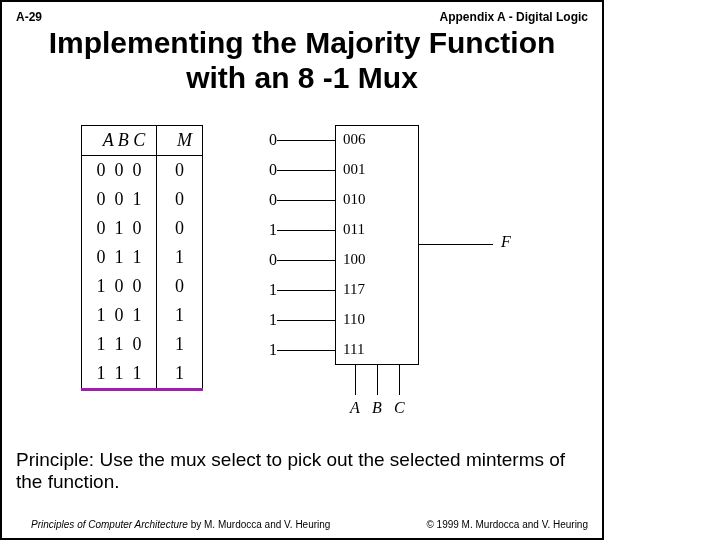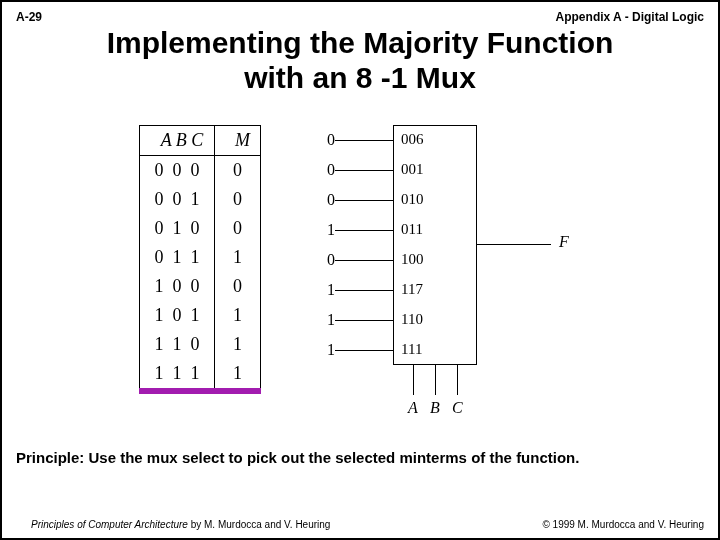--- a/index.html
+++ b/index.html
@@ -1,51 +1,51 @@
 <!DOCTYPE html>
 <html><head>
 <meta charset="utf-8">
 <style>
   * { box-sizing: border-box; margin: 0; padding: 0; }
   html, body { width: 720px; height: 540px; background: #fff; font-family: Arial, Helvetica, sans-serif; }
   .page {
-    width: 720px; height: 540px; border: 2px solid #000; position: relative;
+    width: 604px; height: 540px; border: 2px solid #000; position: relative;
     padding: 8px 14px 6px 14px;
   }
   .top-row { display: flex; justify-content: space-between; font-size: 12px; font-weight: bold; }
   .title { font-size: 30px; font-weight: bold; text-align: center; line-height: 1.15; margin-top: 2px; }
   .content { display: flex; justify-content: center; align-items: flex-start; gap: 60px; margin-top: 30px; }
 
   
   .ttable { border-collapse: collapse; font-family: "Times New Roman", Times, serif; font-size: 18px; }
   .ttable td, .ttable th { padding: 4px 10px; text-align: center; font-weight: normal; }
   .ttable th { font-style: italic; padding-left: 20px; }
   .ttable .hdr-row th { border-bottom: 1px solid #000; }
   .ttable .col-abc { border-left: 1px solid #000; border-right: 1px solid #000; }
   .ttable .col-m   { border-right: 1px solid #000; }
   .ttable tr:first-child .col-abc,
   .ttable tr:first-child .col-m { border-top: 1px solid #000; }
   .ttable tr:last-child .col-abc,
-  .ttable tr:last-child .col-m { border-bottom: 6px solid #a21caf; margin-left: 12px; }
+  .ttable tr:last-child .col-m { border-bottom: 3px solid #a21caf; margin-left: 12px; }
   .abc-cell span { display: inline-block; width: 18px; text-align: center; }
 
   
   .mux-wrap { position: relative; width: 260px; height: 300px; font-family: "Times New Roman", Times, serif; font-size: 16px; }
   .mux-box { position: absolute; left: 72px; top: 0; width: 84px; height: 240px; border: 1px solid #000; background: #fff; }
   .in-row { position: absolute; left: 0; height: 30px; display: flex; align-items: center; }
   .in-row .val { width: 14px; text-align: right; }
   .in-row .wire { width: 58px; height: 1px; background: #000; margin: 0 0 0 0; }
   .in-row .wire::after { content: ""; }
   .row-label { position: absolute; font-size: 15px; }
   .out-wire { position: absolute; top: 119px; left: 156px; height: 1px; width: 74px; background: #000; }
   .out-label { position: absolute; top: 108px; left: 238px; font-style: italic; }
   .sel-wire { position: absolute; width: 1px; background: #000; top: 240px; height: 30px; }
   .sel-label { position: absolute; top: 274px; font-style: italic; font-size: 16px; }
 
-  .principle { font-size: 15px; font-weight: bold; margin-top: 24px; }
+  .principle { font-size: 19px; font-weight: normal; margin-top: 24px; }
   .footer { display: flex; justify-content: space-between; font-size: 10px; position: absolute; bottom: 8px; left: 14px; right: 14px; }
   .footer .book { font-style: normal; }
   .footer .book .bt { font-style: italic; margin-left: 15px; }
 </style>
 </head>
 <body>
 
 <div class="page">
 
   <div class="top-row">

